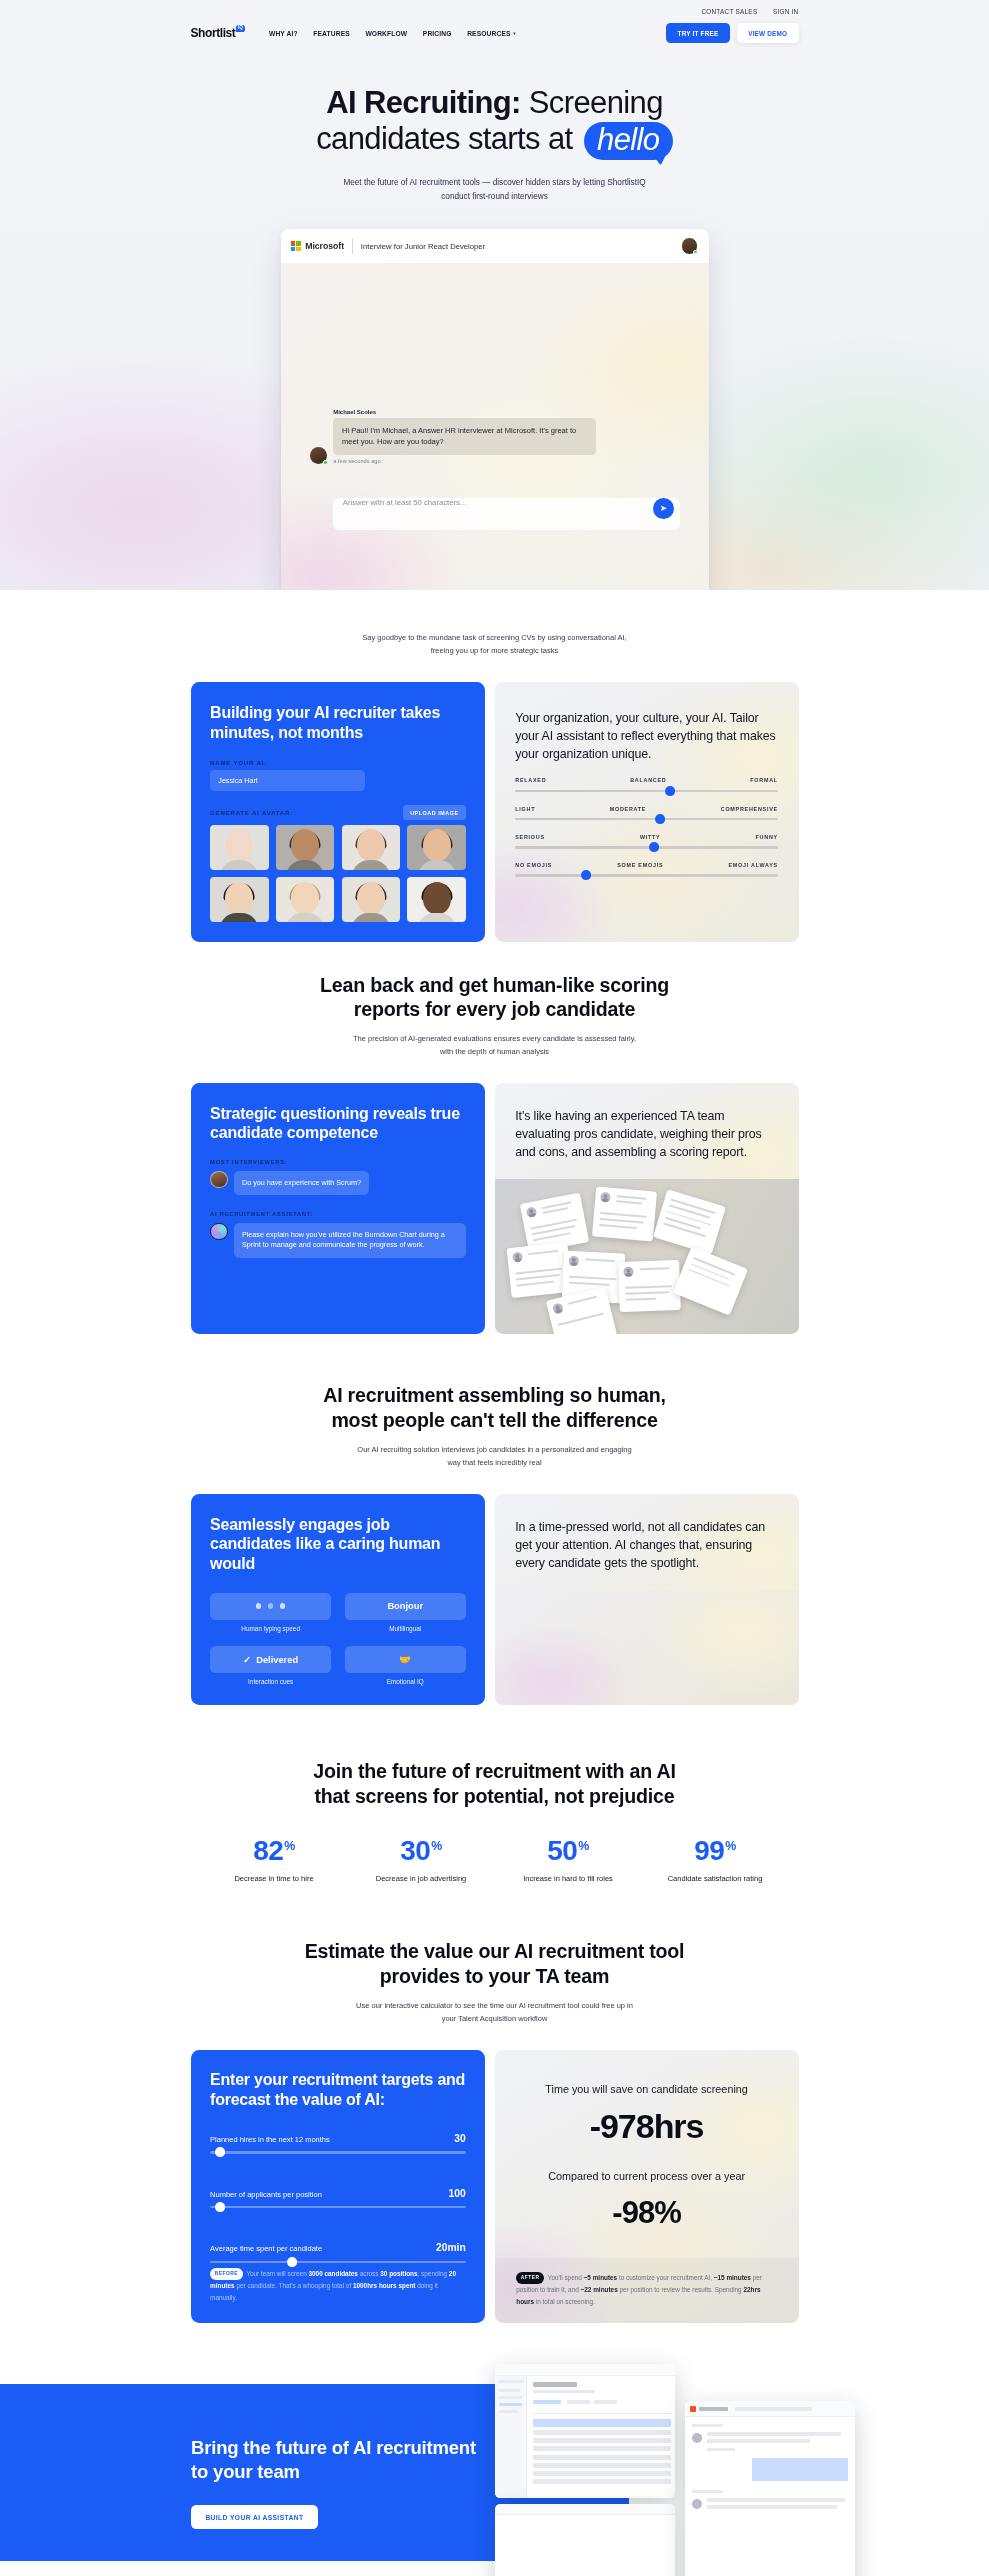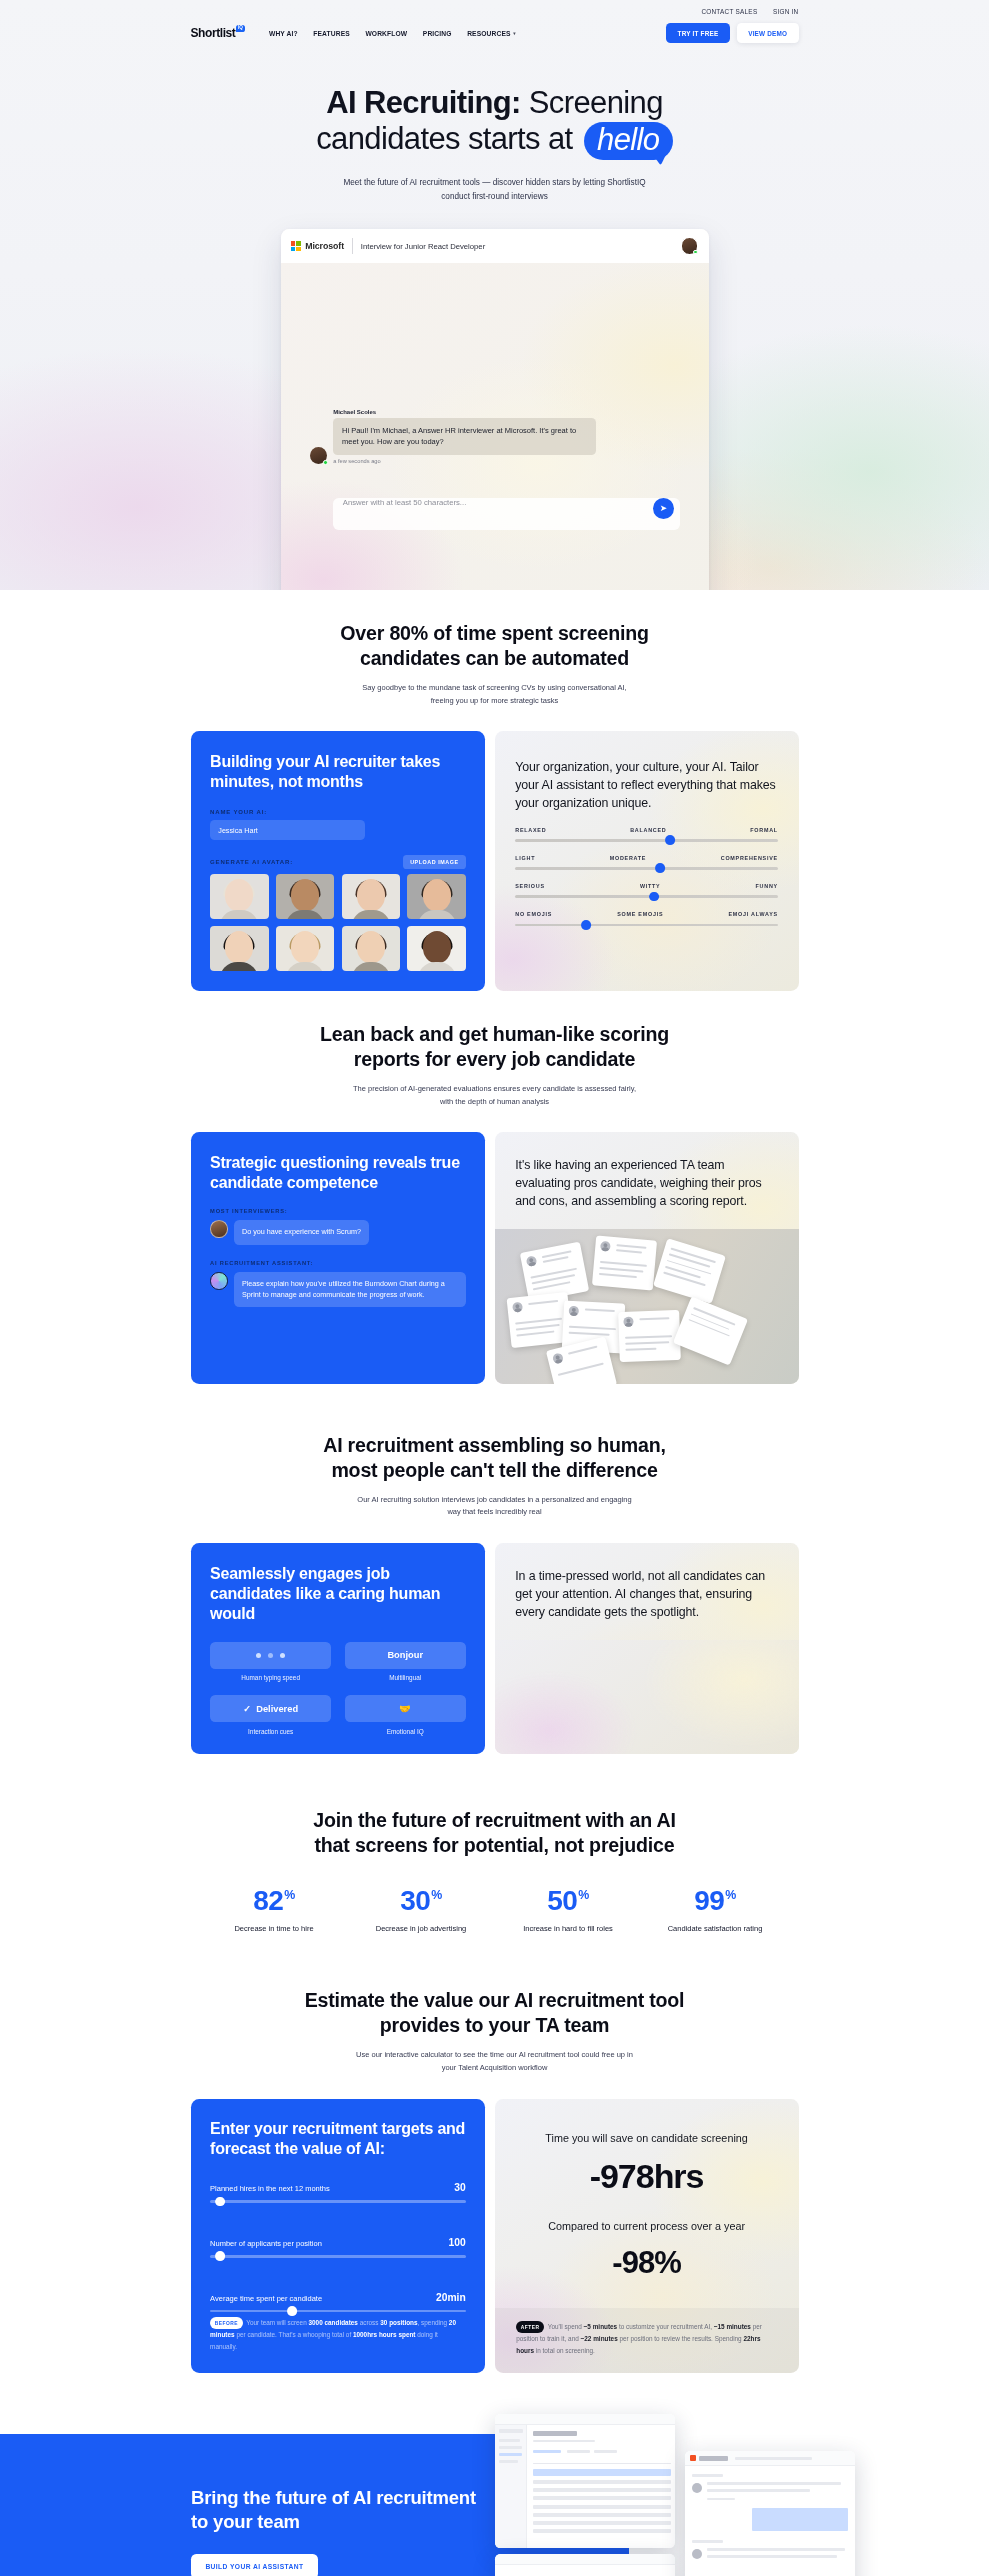--- a/index.html
+++ b/index.html
@@ -418,21 +418,20 @@
         <span class="ph">Answer with at least 50 characters...</span>
         <button class="send-btn">➤</button>
       </div>
     </div>
   </div>
 </section>
 
 <section class="section">
   <div class="wrap">
     <div class="sec-head">
-      <h2 class="sec-title">Over 80% of time spent screening candidates can be automated</h2>
       <p class="sec-sub">Say goodbye to the mundane task of screening CVs by using conversational AI, freeing you up for more strategic tasks</p>
     </div>
 
     <div class="cards">
       <div class="card card-blue">
         <h3>Building your AI recruiter takes minutes, not months</h3>
         <div class="field-label">NAME YOUR AI:</div>
         <div class="fake-input">Jessica Hart</div>
         <div class="avatar-head">
           <div class="field-label" style="margin:0">GENERATE AI AVATAR:</div>

